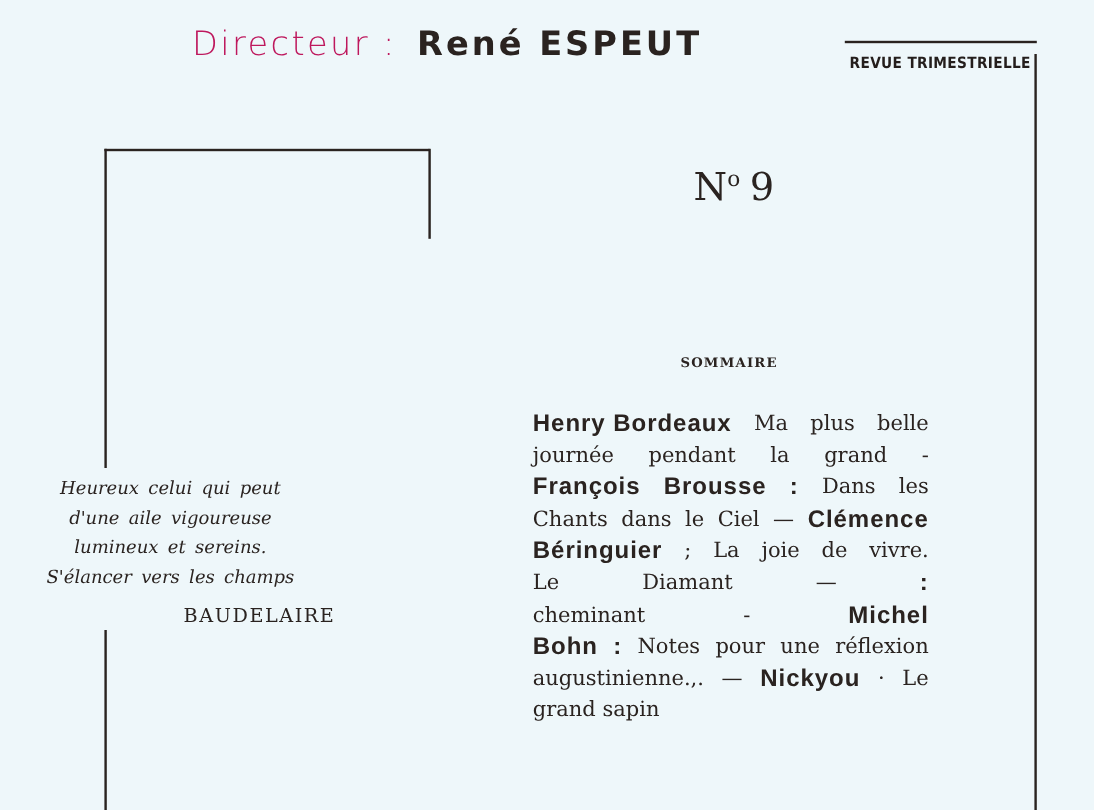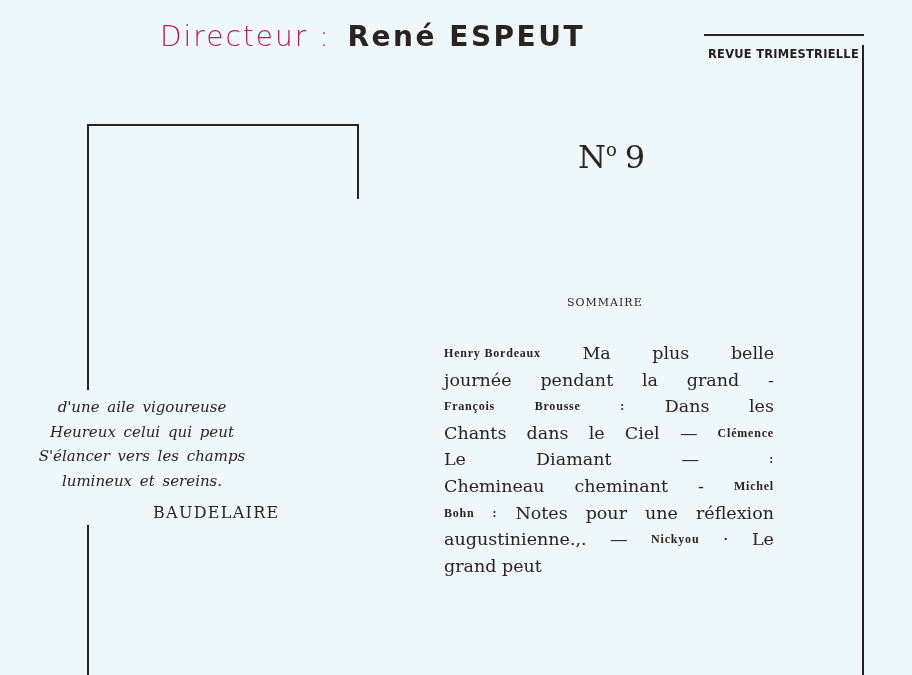--- a/index.html
+++ b/index.html
@@ -71,21 +71,21 @@
       font-size: 16px;
       letter-spacing: 1.3px;
       white-space: nowrap;
     }
 
     .sommaire-title {
       left: 567px;
       top: 296px;
       font-family: "DejaVu Serif", serif;
       font-size: 11px;
-      font-weight: normal;
+      font-weight: bold;
       letter-spacing: 1px;
       white-space: nowrap;
     }
 
     .toc {
       left: 444px;
       top: 340px;
       width: 330px;
       font-family: "DejaVu Serif", serif;
       font-size: 17.5px;
@@ -93,23 +93,23 @@
       color: #2a2320;
     }
     .toc .row {
       display: flex;
       justify-content: space-between;
       white-space: nowrap;
       height: 26.6px;
     }
     .toc .row.last { justify-content: flex-start; }
     .toc .author {
-      font-family: Liberation Serif, serif;
+      font-family: Liberation Sans, sans-serif;
       font-weight: bold;
-      font-size: 12px;
+      font-size: 20px;
       letter-spacing: 0.8px;
     }
   </style>
 </head>
 <body>
 
 <div class="rule" style="left:87px; top:124px; width:271px; height:2px;"></div>
 <div class="rule" style="left:357px; top:124px; width:2px; height:75px;"></div>
 <div class="rule" style="left:87px; top:124px; width:2px; height:266px;"></div>
 <div class="rule" style="left:87px; top:525px; width:2px; height:150px;"></div>
@@ -121,24 +121,24 @@
   <span class="name">René ESPEUT</span>
 </div>
 
 <div class="abs revue">REVUE TRIMESTRIELLE</div>
 
 <div class="abs issue">
   <span>N</span><span class="sup">o</span><span>9</span>
 </div>
 
 <div class="abs epigraph">
+  <span class="line">Heureux celui qui peut</span>
   <span class="line">d'une aile vigoureuse</span>
-  <span class="line">Heureux celui qui peut</span>
+  <span class="line">lumineux et sereins.</span>
   <span class="line">S'élancer vers les champs</span>
-  <span class="line">lumineux et sereins.</span>
 </div>
 <div class="abs epigraph-author">BAUDELAIRE</div>
 
 <div class="abs sommaire-title">SOMMAIRE</div>
 <div class="abs toc" id="toc">
     <div class="row">
       <span class="author">Henry Bordeaux</span>
       <span>Ma</span>
       <span>plus</span>
       <span>belle</span>
@@ -159,42 +159,49 @@
     </div>
     <div class="row">
       <span>Chants</span>
       <span>dans</span>
       <span>le</span>
       <span>Ciel</span>
       <span>—</span>
       <span class="author">Clémence</span>
     </div>
     <div class="row">
+      <span class="author">Béringuier</span>
+      <span>;</span>
+      <span>La</span>
+      <span>joie</span>
+      <span>de</span>
+      <span>vivre.</span>
+    </div>
+    <div class="row">
       <span>Le</span>
       <span>Diamant</span>
       <span>—</span>
       <span class="author">:</span>
     </div>
     <div class="row">
-      <span>Chemineau</span>
       <span>cheminant</span>
       <span>-</span>
       <span class="author">Michel</span>
     </div>
     <div class="row">
       <span class="author">Bohn</span>
       <span class="author">:</span>
       <span>Notes</span>
       <span>pour</span>
       <span>une</span>
       <span>réflexion</span>
     </div>
     <div class="row">
       <span>augustinienne.,.</span>
       <span>—</span>
       <span class="author">Nickyou</span>
       <span>·</span>
       <span>Le</span>
     </div>
     <div class="row last">
-      <span>grand peut</span>
+      <span>grand sapin</span>
     </div>
   </div>
 
 </body></html>

